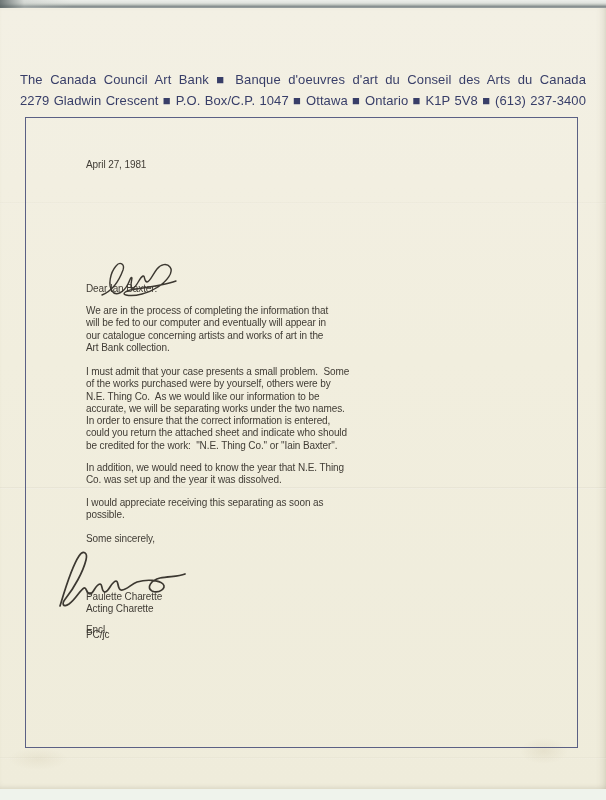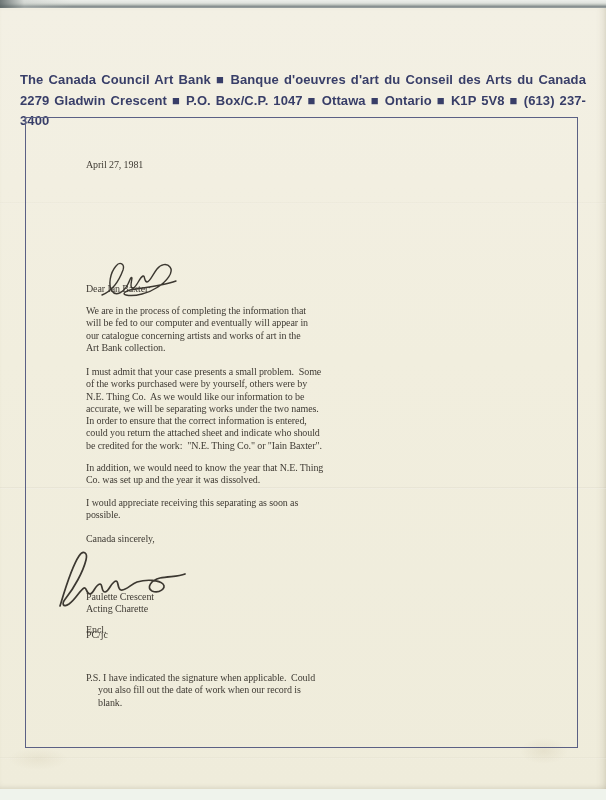--- a/index.html
+++ b/index.html
@@ -24,33 +24,33 @@
     box-shadow:inset -7px 0 9px -6px rgba(90,80,55,.22), inset 0 -4px 6px -4px rgba(90,80,55,.18);
   }
   .fold{
     position:absolute;left:0;width:606px;height:2px;pointer-events:none;
     background:linear-gradient(180deg, rgba(120,108,80,.10), rgba(255,255,255,.30));
   }
   .stain{position:absolute;border-radius:50%;pointer-events:none;}
   
   .letterhead{
     position:absolute;left:20px;top:62px;width:566px;
-    color:#383e68;font-size:13px;line-height:20.5px;font-weight:700;
+    color:#383e68;font-size:13px;line-height:20.5px;font-weight:400;
     letter-spacing:.1px;
   }
   .lh-line{text-align:justify;text-align-last:justify;white-space:normal;}
   
   .frame{
     position:absolute;left:25px;top:109px;width:551px;height:629px;
     border:1px solid #5b6084;
   }
   
   .typed{
     position:absolute;left:86px;
-    font-family:Liberation Serif, serif;
+    font-family:Liberation Sans, sans-serif;
     font-size:10px;line-height:12.3px;letter-spacing:-.1px;
     color:#403c35;white-space:pre;
   }
   .hand{position:absolute;pointer-events:none;}
   .hand path{fill:none;stroke:#3c3831;stroke-linecap:round;stroke-linejoin:round;}
 </style>
 </head>
 <body>
 
 <div id="scan">
@@ -93,31 +93,28 @@
 In order to ensure that the correct information is entered,
 could you return the attached sheet and indicate who should
 be credited for the work:  "N.E. Thing Co." or "Iain Baxter".</div>
 
     <div class="typed" style="top:454px">In addition, we would need to know the year that N.E. Thing
 Co. was set up and the year it was dissolved.</div>
 
     <div class="typed" style="top:489px">I would appreciate receiving this separating as soon as
 possible.</div>
 
-    <div class="typed" style="top:525px">Canada sincerely,</div>
+    <div class="typed" style="top:525px">Some sincerely,</div>
 
     <svg class="hand" style="left:55px;top:540px" width="135" height="62" viewBox="0 0 135 62" aria-label="handwritten signature Paulette">
       <path stroke-width="1.7" d="M5,58 C9,45 16,20 24,8 C28,2 33,4 31,12 C28,24 19,40 11,50 C6,56 8,60 14,56 C21,51 25,42 29,40 C32,39 31,46 35,46 C39,45 40,37 45,36 C48,36 46,44 50,44 C54,44 56,34 61,33 C64,33 62,41 66,42 C71,43 76,36 82,34 C92,31 104,32 108,36 C112,40 104,46 97,43 C91,40 96,32 105,30 C114,28 123,29 130,26"></path>
     </svg>
 
-    <div class="typed" style="top:583px"><span>Paulette Crescent</span>
+    <div class="typed" style="top:583px"><span>Paulette Charette</span>
 <span>Acting Charette</span></div>
 
     <div class="typed" style="top:621px">PC/jc</div>
 
     <div class="typed" style="top:616px">Encl.</div>
 
-    <div class="typed" style="top:664px">P.S. I have indicated the signature when applicable.  Could
-     you also fill out the date of work when our record is
-     blank.</div>
 
   </div>
 </div>
 
 </body></html>

